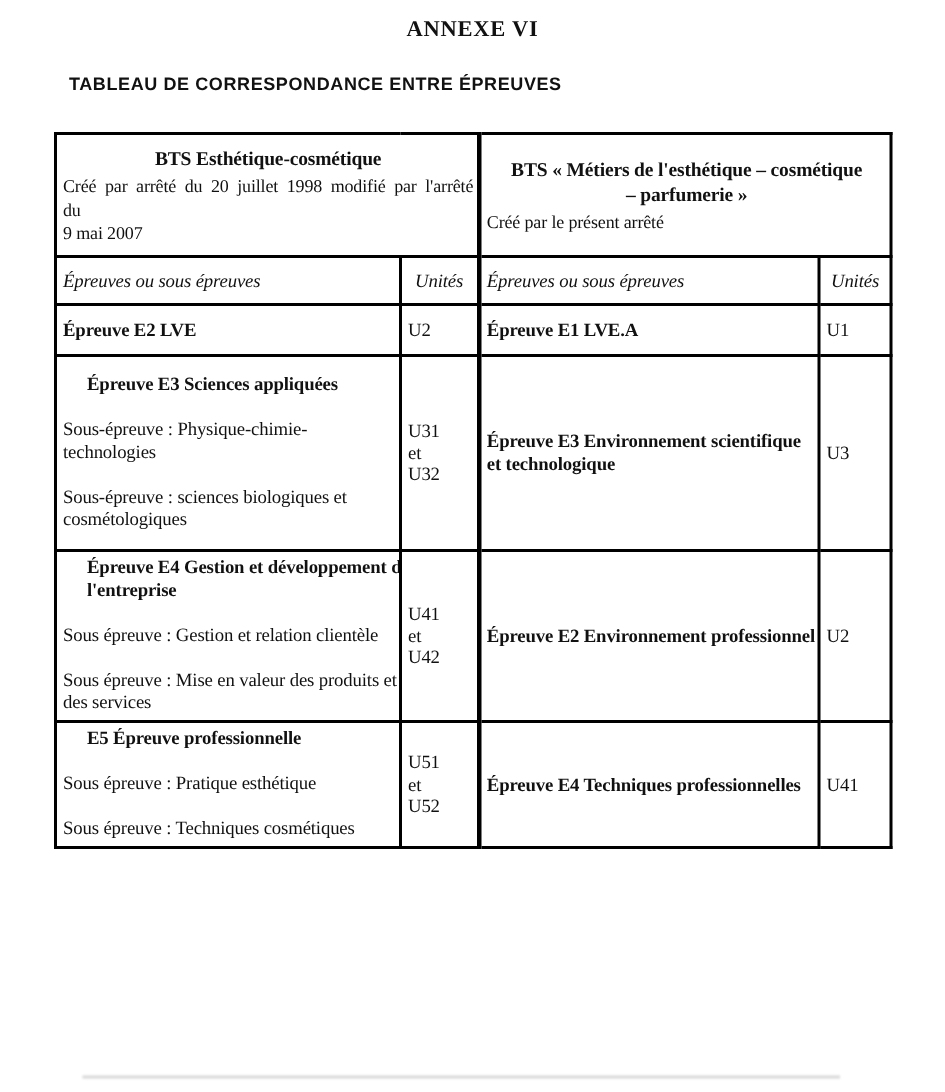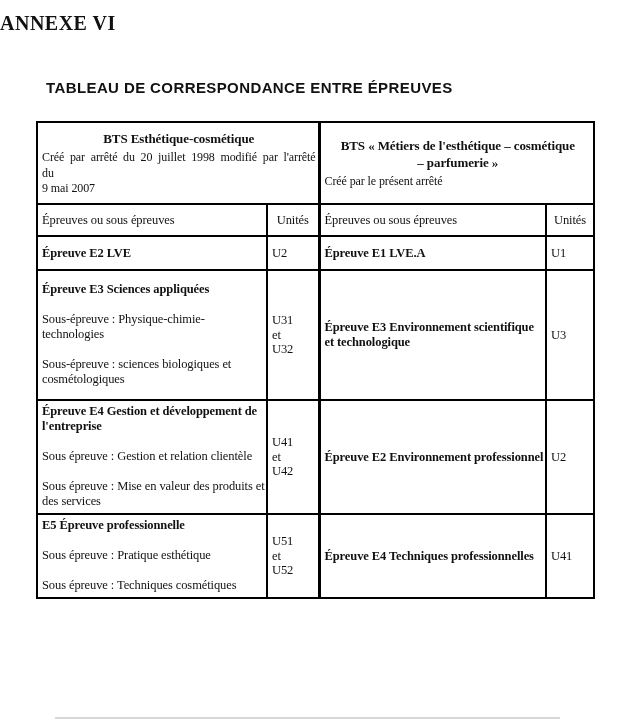--- a/index.html
+++ b/index.html
@@ -1,29 +1,30 @@
 <!DOCTYPE html>
 <html><head>
 <meta charset="utf-8">
 <style>
   html,body{margin:0;padding:0;background:#ffffff;width:630px;height:728px;overflow:hidden;}
   body{color:#111;position:relative;font-family:"Liberation Serif",serif;}
 
   .annexe-title{
     margin:12px 0 0 0;
+    text-align:center;
     font-family:"Liberation Serif",serif;
     font-weight:bold;
-    font-size:20px;
+    font-size:15px;
     letter-spacing:.5px;
   }
   .main-title{
-    margin:44px 0 0 46px;
+    margin:20px 0 0 46px;
     font-family:"Liberation Sans",sans-serif;
     font-weight:bold;
-    font-size:15px;
+    font-size:12px;
     letter-spacing:.4px;
   }
 
   table.corr{
     border-collapse:collapse;
     table-layout:fixed;
     margin:25px 0 0 36px;
     width:557px;
     background:#fff;
     padding-left:48px;
@@ -41,32 +42,32 @@
   }
   
   td.ep{border-right-width:1px;}
   td.un{border-left-width:1px;text-align:left;white-space:pre-line;padding:2px;line-height:1.18;}
   
   td.div-l{border-left-width:3px !important;}
 
   td.top{vertical-align:top;padding-top:5px;}
   td.mid{vertical-align:middle;}
   .b{font-weight:bold;}
-  .t{white-space:pre;margin:1px 0 15px 0;line-height:1.2;}
+  .t{white-space:pre;margin:1px 0 15px 16px;line-height:1.2;}
   .t:last-child{margin-bottom:0;}
   .s{white-space:pre;margin:0 0 15px 0;line-height:1.2;}
   .s:last-child{margin-bottom:2px;}
   .one{white-space:pre;line-height:1.2;}
 
   td.h1cell{vertical-align:top;padding:4px 5px 2px 5px;}
   .h1title{font-weight:bold;font-size:13px;text-align:center;margin:2px 0 3px 0;white-space:pre-line;line-height:1.25;}
   .h1sub{font-size:12px;line-height:1.3;}
   .h1sub.just{text-align:justify;text-align-last:justify;}
 
-  td.h2cell{font-size:12.5px;height:26px;}
+  td.h2cell{font-style:italic;font-size:12.5px;height:26px;}
   td.h2cell.un-h{text-align:center;padding:2px;}
 
   .scan-artifact{
     position:absolute;
     left:55px;top:717px;width:505px;height:2px;
     background:#b8b8b8;opacity:.55;filter:blur(.6px);
   }
 </style>
 </head>
 <body>

